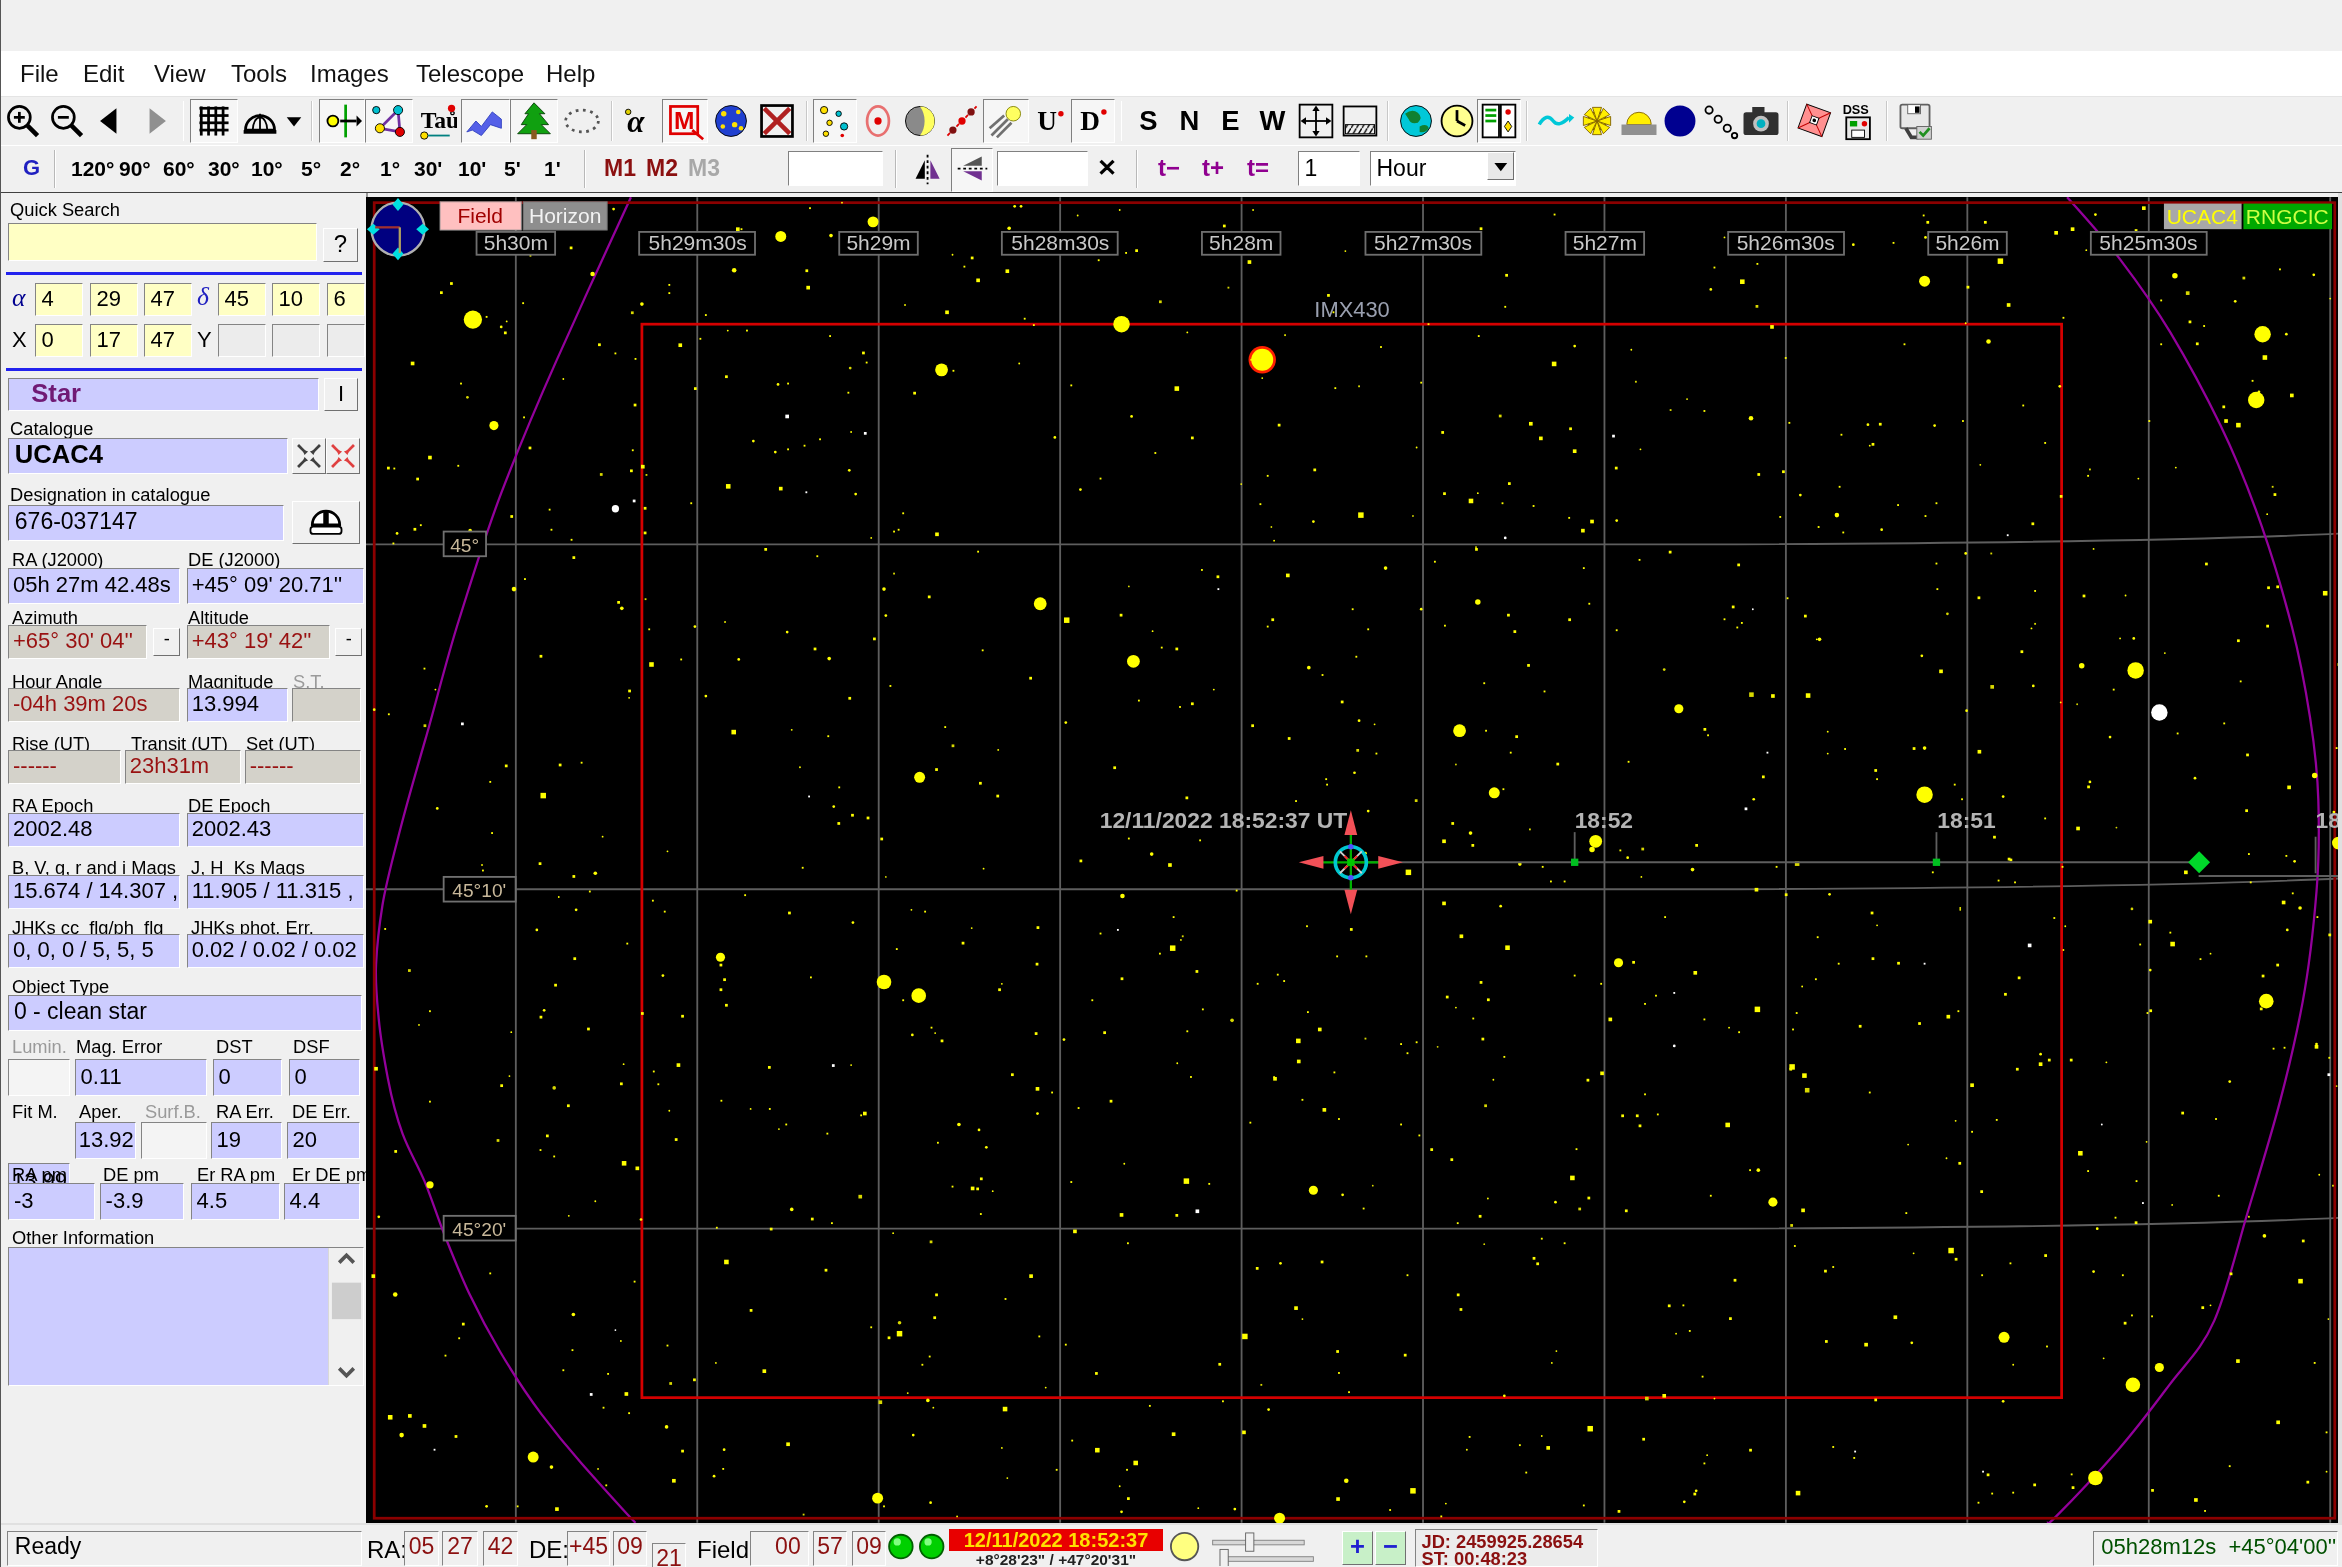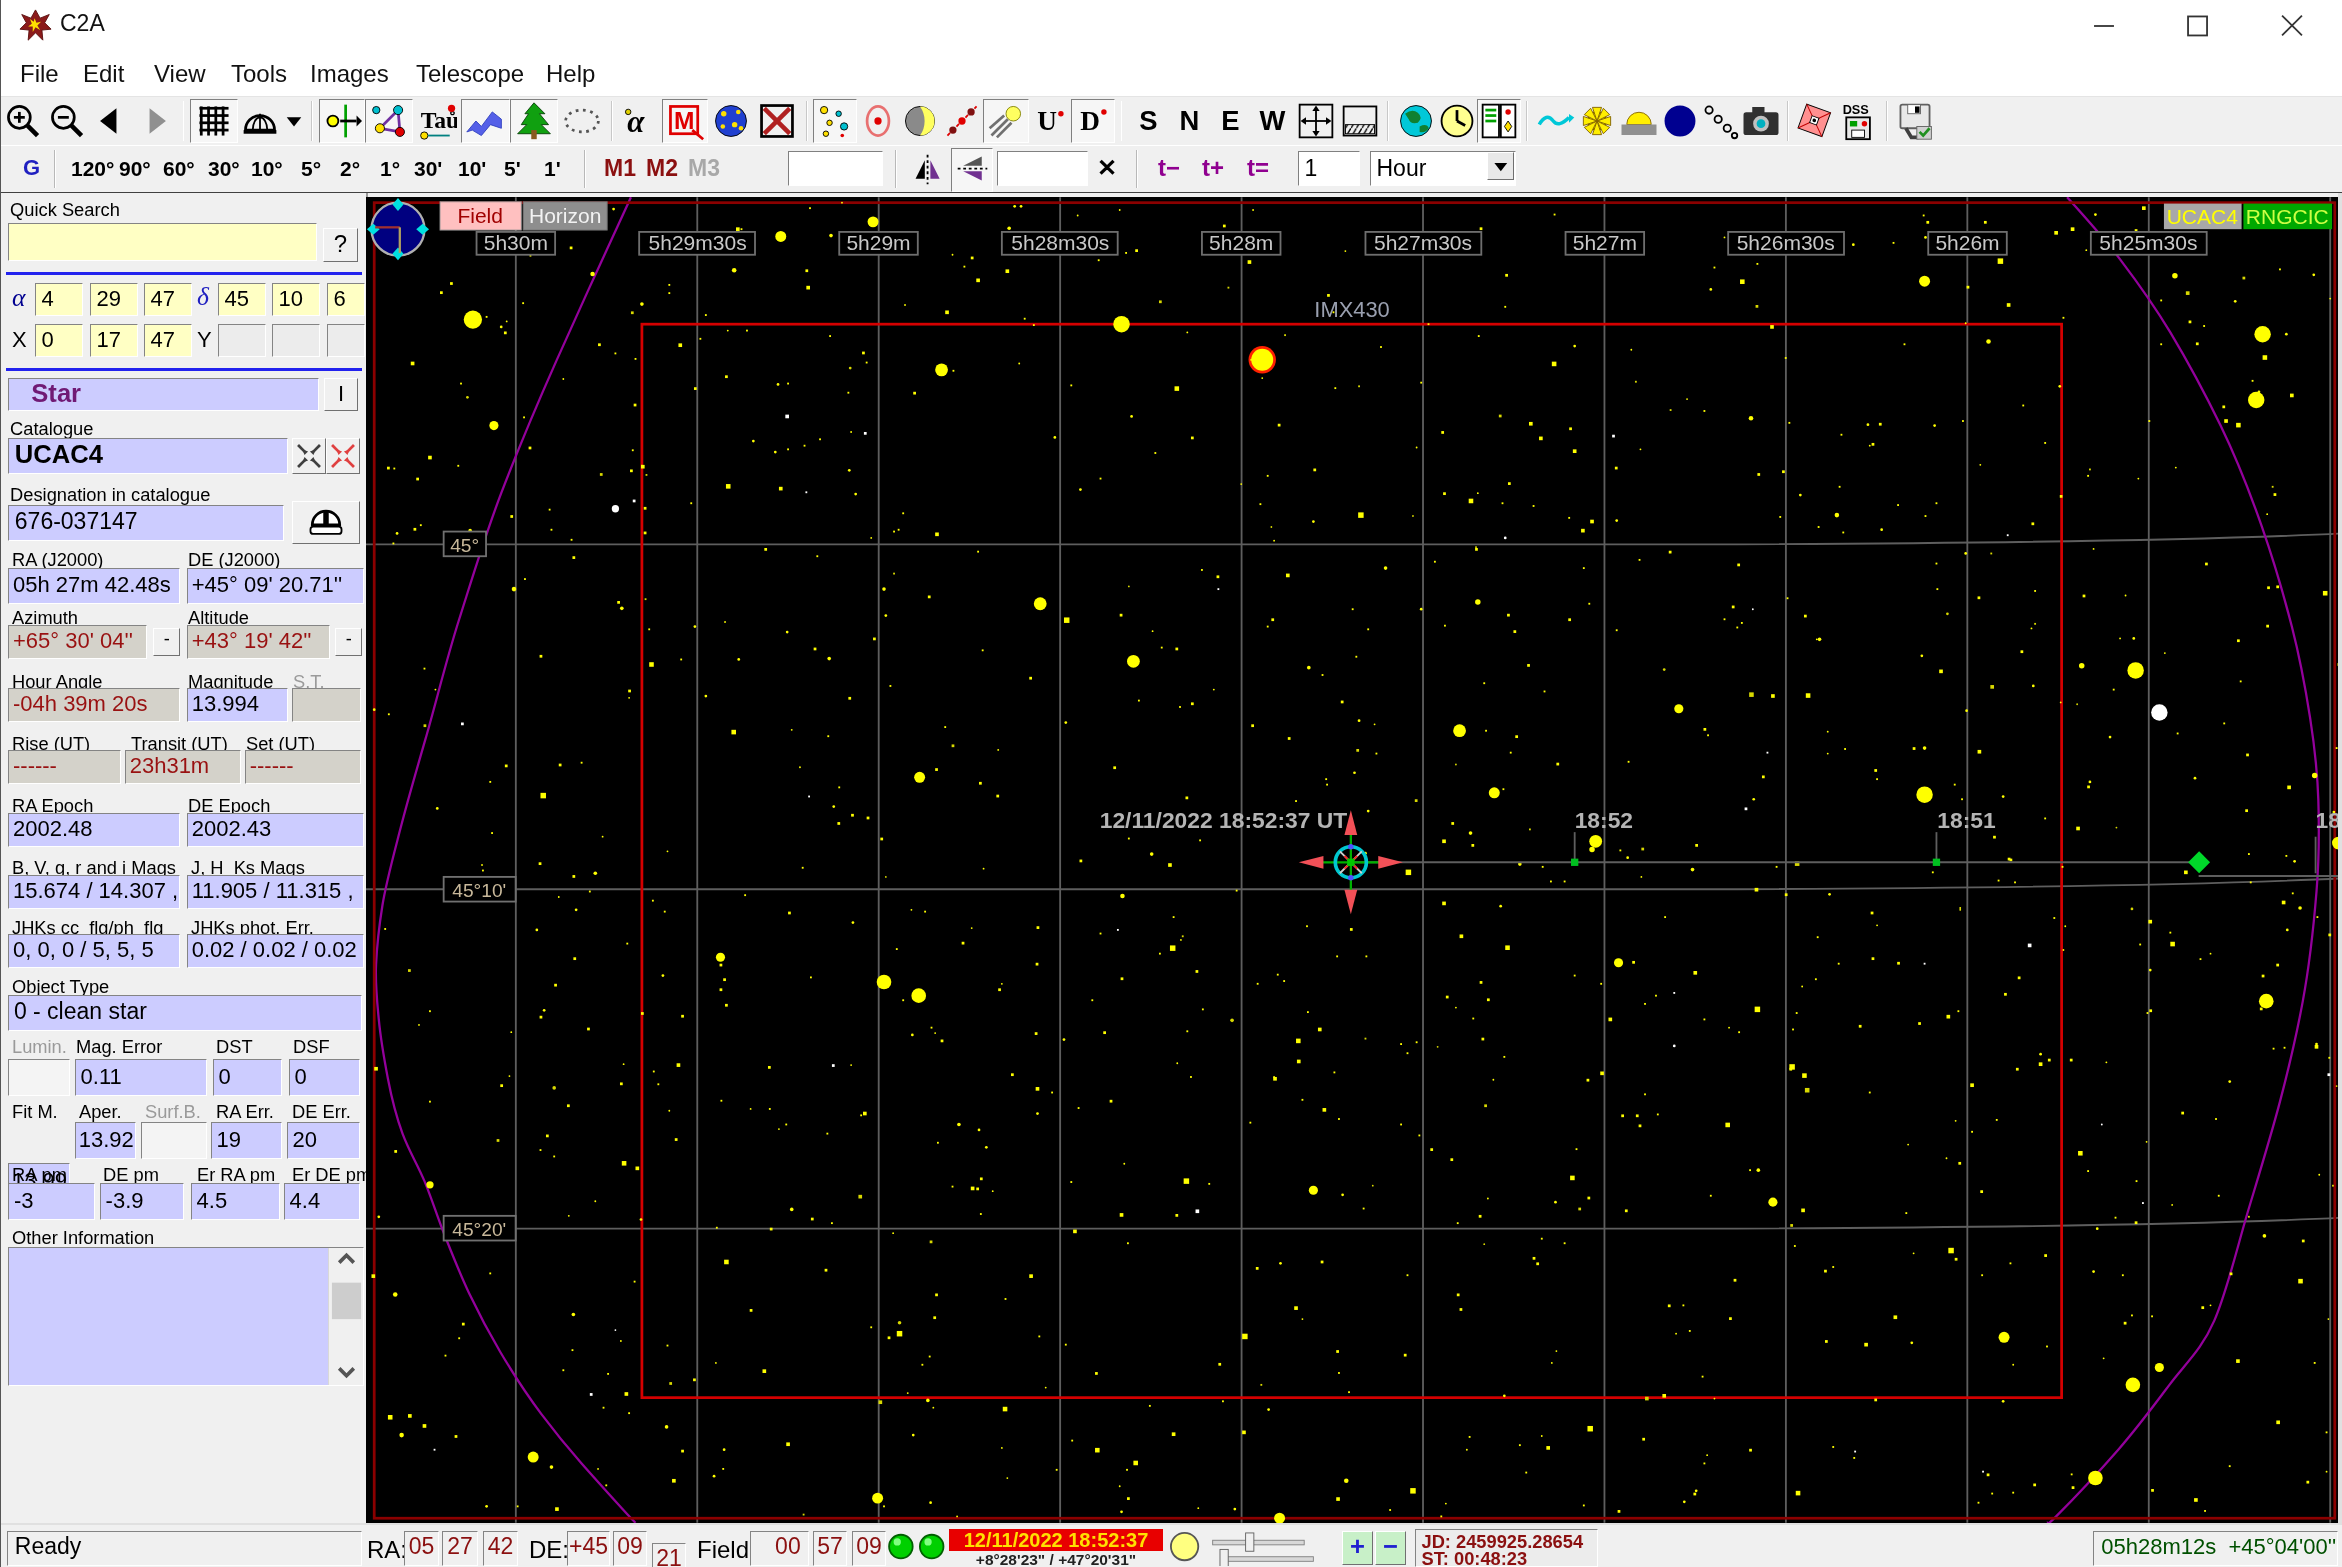--- a/index.html
+++ b/index.html
@@ -22,37 +22,20 @@
 .sunk { position:absolute; border:1.8px solid; border-color:#848484 #ffffff #ffffff #848484; }
 .rais { position:absolute; background:#f0f0f0; border:1.8px solid; border-color:#ffffff #707070 #707070 #ffffff; }
 .fld { height:35px; border:1.8px solid; border-color:#808080 #fff #fff #808080; background:#fff;
   font-size:23px; font-family:"Liberation Sans",sans-serif; padding-left:5.5px;}
 #chartwrap { position:absolute; left:365px; top:197px; width:1977px; height:1326px; background:#000; }
 #status { position:absolute; left:0; top:1523px; width:100%; height:45px; background:#f0f0f0;
   border-top:2.7px solid #e0e0e0; }
 </style></head>
 <body>
 <div id="win">
- <div id="title">
-   <svg style="position:absolute;left:18.3px;top:9.1px" width="33" height="33" viewBox="0 0 36 36">
-     <polygon points="18,1 23,10 33,6 28,15 35,22 25,23 26,34 18,26 10,34 11,23 1,22 8,15 3,6 13,10" fill="#8b1a1a" stroke="#5a0f0f"></polygon>
-     <polygon points="17,10 19,15 24,14 20,18 23,23 18,20 15,25 15,19 10,19 14,16 12,11 16,14" fill="#ffe000"></polygon>
-   </svg>
-   <span style="position:absolute;left:59px;top:10px;font-size:23px;color:#111">C2A</span>
-   <svg style="position:absolute;left:2084px;top:14.6px" width="38" height="22" viewBox="0 0 42 24">
-        <line x1="10" y1="12" x2="32" y2="12" stroke="#333" stroke-width="2"></line>
-      </svg>
-   <svg style="position:absolute;left:2178px;top:7.3px" width="38" height="37" viewBox="0 0 42 40">
-        <rect x="10" y="10" width="21" height="21" fill="none" stroke="#333" stroke-width="2"></rect>
-      </svg>
-   <svg style="position:absolute;left:2272px;top:7.3px" width="38" height="37" viewBox="0 0 42 40">
-        <line x1="10" y1="9" x2="32" y2="31" stroke="#333" stroke-width="2"></line>
-        <line x1="10" y1="31" x2="32" y2="9" stroke="#333" stroke-width="2"></line>
-      </svg>
- </div>
  <div id="menu">
    <span style="left:19px">File</span>
       <span style="left:82px">Edit</span>
       <span style="left:153px">View</span>
    <span style="left:230px">Tools</span>
       <span style="left:309px">Images</span>
       <span style="left:415px">Telescope</span>
    <span style="left:545px">Help</span>
  </div>
  <div id="tb1">

